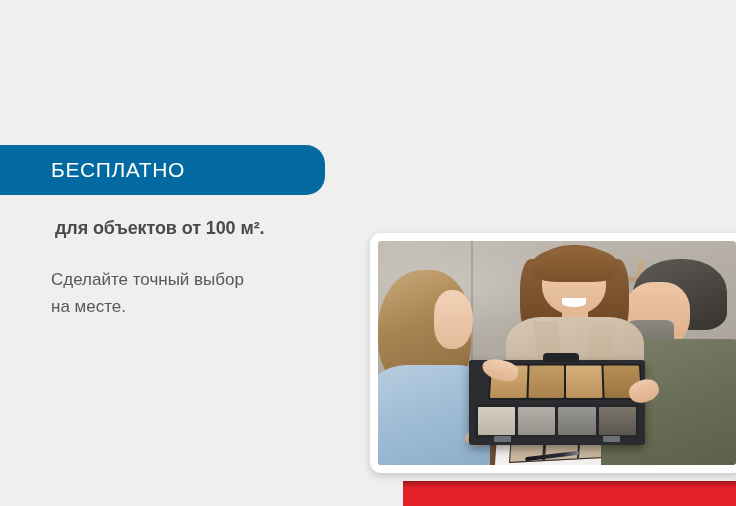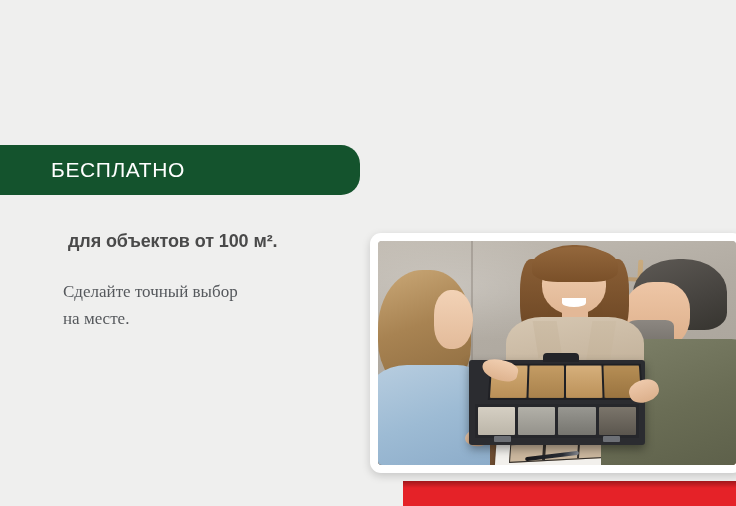--- a/index.html
+++ b/index.html
@@ -31,23 +31,23 @@
     font-weight: bold;
     color: #e52228;
     letter-spacing: -0.2px;
     white-space: pre-line;
     margin: 0;
   }
   .badge {
     position: absolute;
     left: 0;
     top: 145px;
-    width: 360px;
+    width: 325px;
     height: 50px;
-    background: #14532d;
+    background: #0369a1;
     border-top-right-radius: 19px;
     border-bottom-right-radius: 19px;
     box-sizing: border-box;
   }
   .badge-label {
     position: absolute;
     left: 51px;
     top: 12px;
     font-size: 21px;
     line-height: 26px;
@@ -57,33 +57,32 @@
   }
   .subhead {
     position: absolute;
     left: 51px;
     top: 212px;
     font-size: 18px;
     line-height: 24px;
     font-weight: bold;
     color: #4a4a4a;
     letter-spacing: -0.1px;
-    margin: 17px;
+    margin: 4px;
   }
   .body-text {
     position: absolute;
     left: 51px;
     top: 266px;
     font-size: 17px;
     line-height: 27px;
     font-weight: normal;
     color: #55585c;
     white-space: pre-line;
-    margin: 12px;
-    font-family: Liberation Serif, serif;
+    margin: 0;
   }
 
   
   .photo-card {
     position: absolute;
     left: 370px;
     top: 233px;
     width: 374px;
     height: 240px;
     background: #ffffff;

